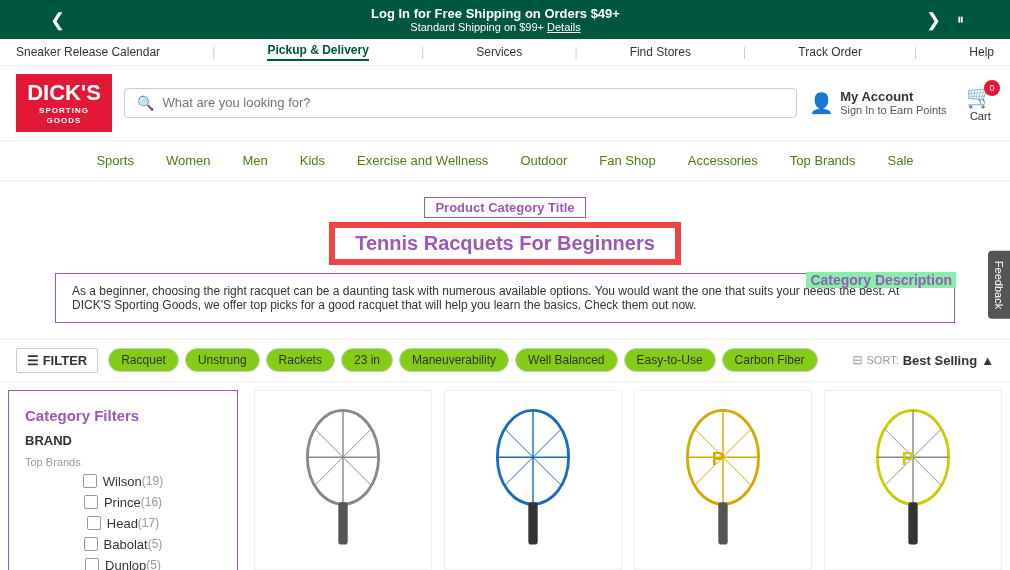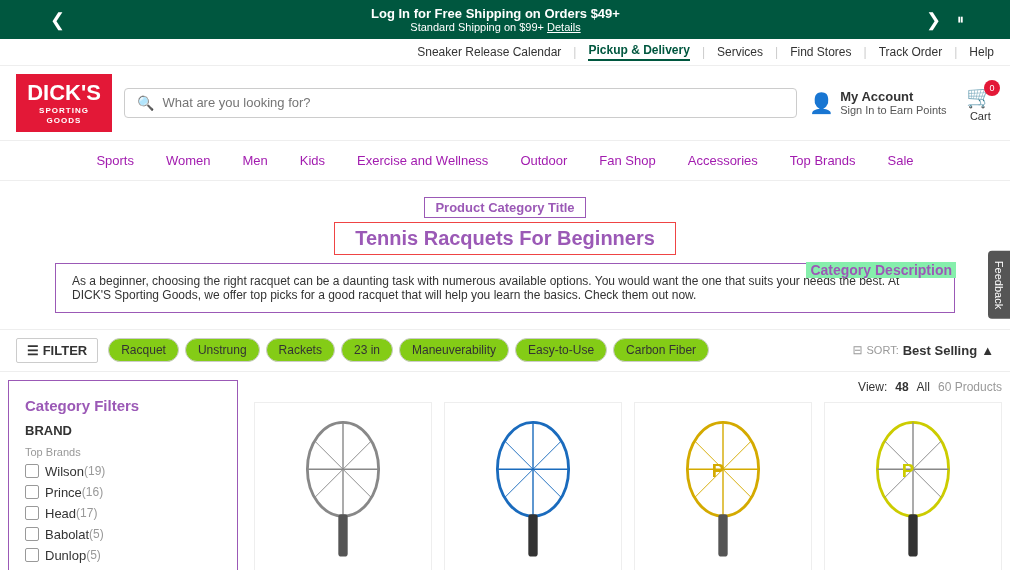--- a/index.html
+++ b/index.html
@@ -20,21 +20,21 @@
     .top-banner .banner-text { flex: 1; text-align: center; }
     .top-banner .banner-text .main-text { font-size: 13px; font-weight: bold; }
     .top-banner .banner-text .sub-text { font-size: 11px; }
     .top-banner .banner-text .sub-text a { color: #fff; text-decoration: underline; }
     .banner-arrow { cursor: pointer; font-size: 18px; padding: 0 10px; color: #fff; }
     .banner-pause { cursor: pointer; font-size: 14px; padding: 0 6px; color: #fff; }
 
     
     .utility-nav {
       display: flex;
-      justify-content: flex-end;
+      justify-content: space-between;
       align-items: center;
       padding: 4px 16px;
       border-bottom: 1px solid #eee;
       font-size: 12px;
       gap: 12px;
     }
     .utility-nav a { color: #333; text-decoration: none; }
     .utility-nav .delivery-link { color: #00573f; font-weight: bold; border-bottom: 2px solid #00573f; padding-bottom: 2px; }
 
     
@@ -115,21 +115,21 @@
     
     .main-nav {
       display: flex;
       justify-content: center;
       border-top: 1px solid #eee;
       border-bottom: 1px solid #eee;
       padding: 8px 0;
       gap: 0;
     }
     .main-nav a {
-      color: #a21caf;
+      color: #4d7c0f;
       text-decoration: none;
       font-size: 13px;
       padding: 4px 16px;
       white-space: nowrap;
     }
 
     
     .page-content { padding: 0; }
 
     
@@ -143,21 +143,21 @@
       font-weight: bold;
       border: 1px solid #9b59b6;
       display: inline-block;
       padding: 2px 10px;
       margin-bottom: 4px;
     }
     .product-category-title {
       color: #9b59b6;
       font-size: 20px;
       font-weight: bold;
-      border: 1px solid #ef4444;
+      border: 6px solid #ef4444;
       display: inline-block;
       padding: 4px 20px;
       margin-bottom: 8px;
     }
     .category-desc-box {
       border: 1px solid #9b59b6;
       padding: 10px 16px;
       text-align: left;
       font-size: 12px;
       color: #333;
@@ -249,21 +249,21 @@
       margin-bottom: 8px;
       display: flex;
       justify-content: space-between;
       align-items: center;
       cursor: pointer;
     }
     .brand-label { font-size: 11px; color: #999; margin-bottom: 6px; }
     .brand-item {
       display: flex;
       align-items: center;
-      justify-content: flex-start;
+      justify-content: center;
       margin-bottom: 6px;
       cursor: pointer;
     }
     .brand-item-left {
       display: flex;
       align-items: center;
       gap: 6px;
     }
     .brand-checkbox {
       width: 14px;
@@ -414,20 +414,21 @@
     <div class="filter-btn">
       <span>☰</span>
       <span>FILTER</span>
     </div>
     <div class="filter-tags">
       <span class="filter-tag">Racquet</span>
       <span class="filter-tag">Unstrung</span>
       <span class="filter-tag">Rackets</span>
       <span class="filter-tag">23 in</span>
       <span class="filter-tag">Maneuverability</span>
+      <span class="filter-tag">Well Balanced</span>
       <span class="filter-tag">Easy-to-Use</span>
       <span class="filter-tag">Carbon Fiber</span>
     </div>
     <div class="sort-section">
       <span style="color:#999; font-size:12px;">⊟</span>
       <span class="sort-label">SORT:</span>
       <span class="sort-value">Best Selling</span>
       <span>▲</span>
     </div>
   </div>
@@ -477,26 +478,20 @@
             <span class="brand-name">Dunlop</span>
           </div>
           <span class="brand-count">(5)</span>
         </div>
 
       </div>
 
     </div>
 
     <div class="products-area">
-      <div class="products-header">
-        <span class="view-label">View:</span>
-        <span class="view-option active">48</span>
-        <span class="view-option">All</span>
-        <span class="products-count">60 Products</span>
-      </div>
 
       <div class="products-grid">
 
         <div class="product-card">
           <div class="product-img">
             <svg viewBox="0 0 120 160" xmlns="http://www.w3.org/2000/svg">
               <ellipse cx="60" cy="60" rx="38" ry="50" fill="none" stroke="#888" stroke-width="3"></ellipse>
               <line x1="60" y1="10" x2="60" y2="110" stroke="#888" stroke-width="1.5"></line>
               <line x1="22" y1="60" x2="98" y2="60" stroke="#888" stroke-width="1.5"></line>
               <line x1="30" y1="30" x2="90" y2="90" stroke="#888" stroke-width="1"></line>

